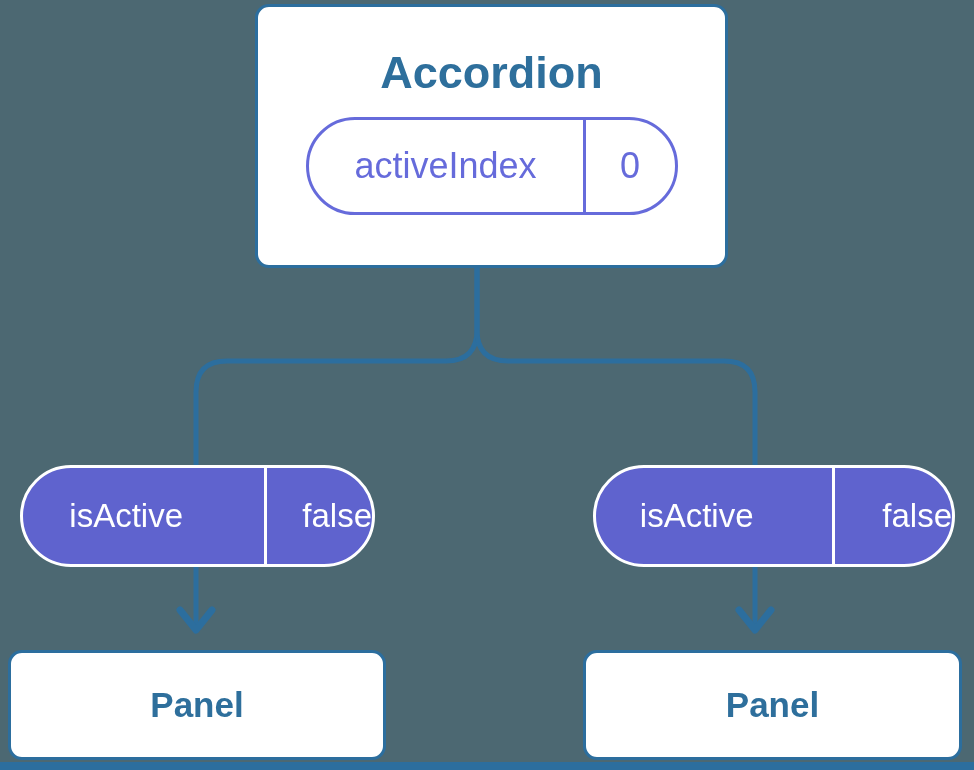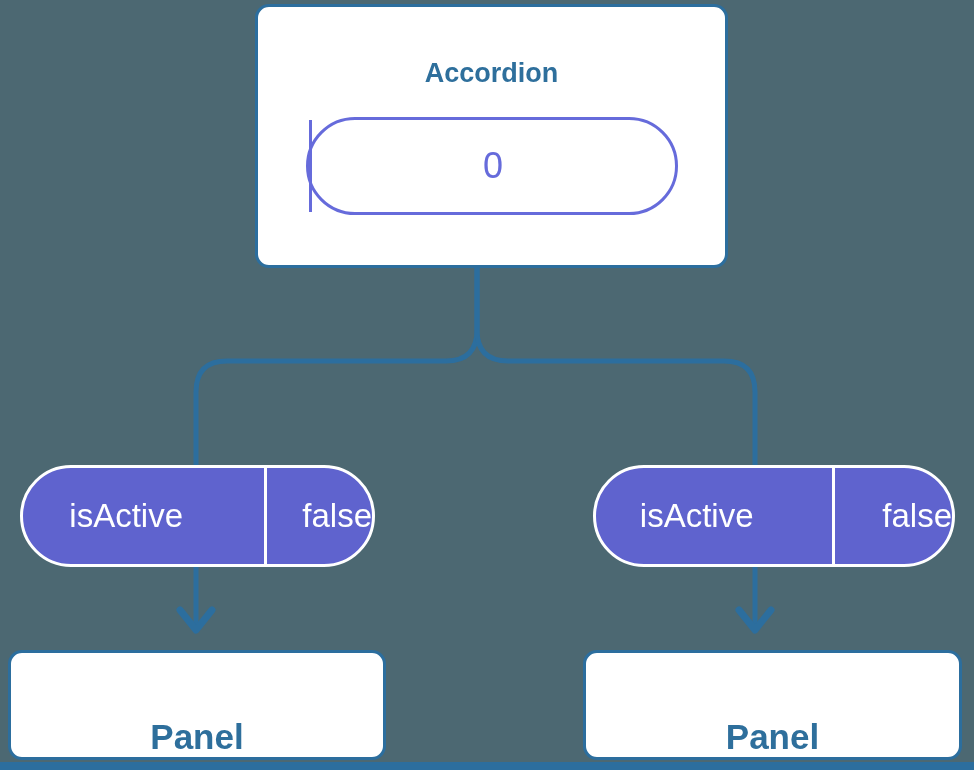--- a/index.html
+++ b/index.html
@@ -28,21 +28,21 @@
     width: 467px; height: 258px;
     background: #FFFFFF;
     border: 3px solid #2C6E9E;
     border-radius: 14px;
     display: flex;
     flex-direction: column;
     align-items: center;
   }
   .root-title {
     margin-top: 46px;
-    font-size: 27px;
+    font-size: 45px;
     line-height: 40px;
     font-weight: 600;
     color: #2E6F9C;
   }
   
   .pill {
     position: absolute;
     display: flex;
     align-items: stretch;
     border-radius: 60px;
@@ -83,21 +83,21 @@
   
   .panel {
     position: absolute;
     top: 650px;
     height: 110px;
     background: #FFFFFF;
     border: 3px solid #2C6E9E;
     border-radius: 14px;
     box-sizing: border-box;
     display: flex;
-    align-items: flex-end;
+    align-items: center;
     justify-content: center;
     font-size: 35px;
     font-weight: 600;
     color: #2E6F9C;
   }
   .panel-left { left: 8px; width: 378px; }
   .panel-right { left: 583px; width: 379px; }
   
   .bottom-strip {
     position: absolute;
@@ -116,20 +116,21 @@
     <path d="M 477 268 L 477 330 Q 477 361 446 361 L 227 361 Q 196 361 196 392 L 196 626" fill="none" stroke="#2C6E9E" stroke-width="5" stroke-linecap="round"></path>
     <path d="M 180 610 L 196 630 L 212 610" fill="none" stroke="#2C6E9E" stroke-width="7" stroke-linecap="round" stroke-linejoin="round"></path>
 
     <path d="M 477 268 L 477 330 Q 477 361 508 361 L 724 361 Q 755 361 755 392 L 755 626" fill="none" stroke="#2C6E9E" stroke-width="5" stroke-linecap="round"></path>
     <path d="M 739 610 L 755 630 L 771 610" fill="none" stroke="#2C6E9E" stroke-width="7" stroke-linecap="round" stroke-linejoin="round"></path>
   </svg>
 
   <div class="root-box">
     <div class="root-title">Accordion</div>
     <div class="pill pill-outline">
+      <span class="cell cell-name">activeIndex</span>
       <span class="divider"></span>
       <span class="cell cell-value">0</span>
     </div>
   </div>
 
   <div class="pill pill-solid pill-true">
     <span class="cell cell-name">isActive</span>
     <span class="divider"></span>
     <span class="cell cell-value">false</span>
   </div>

